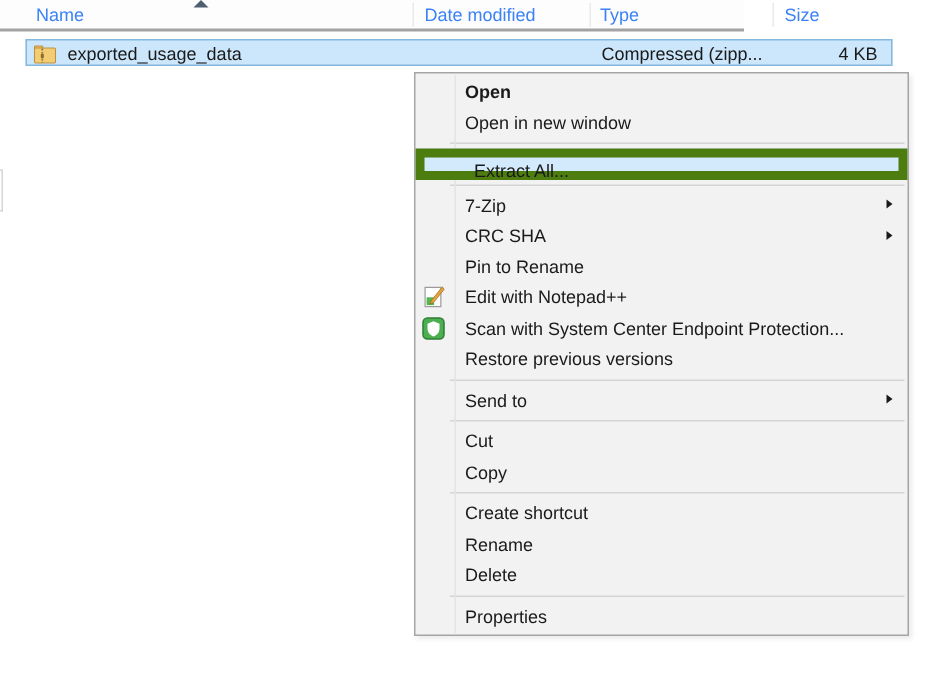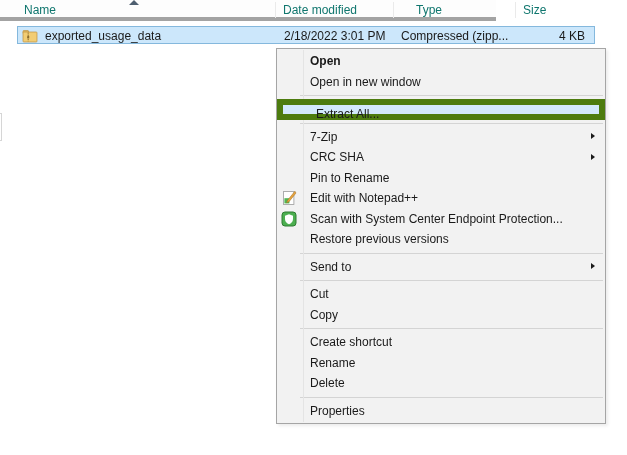--- a/index.html
+++ b/index.html
@@ -4,23 +4,23 @@
 <style>
   * { margin:0; padding:0; box-sizing:border-box; }
   html,body { width:627px; height:455px; }
   body {
     position:relative; overflow:hidden; background:#ffffff;
     font-family:"Liberation Sans", sans-serif; font-size:12px; color:#1a1a1a;
   }
 
   
   .list-header { position:absolute; left:0; top:0; width:496px; height:21px;
-    background:#fdfdfd; border-bottom:4px solid #a3a3a3; color:#0f766e; }
+    background:#fdfdfd; border-bottom:2px solid #a3a3a3; color:#3b82f6; }
   .list-header .col { position:absolute; top:0; line-height:20px; white-space:nowrap; }
-  .col-name { left:24px; } .col-date { left:283px; } .col-type { left:416px;text-align:center; } .col-size { left:523px; }
+  .col-name { left:24px; } .col-date { left:283px; } .col-type { left:400px;text-align:center; } .col-size { left:523px; }
   .col-divider { position:absolute; top:2px; width:1px; height:16px; background:#eaeaea; }
   .divider-1 { left:275px; } .divider-2 { left:393px; } .divider-3 { left:515px; }
   .sort-arrow { position:absolute; left:129px; top:0; width:0; height:0;
     border-left:5px solid transparent; border-right:5px solid transparent;
     border-bottom:5px solid #4e5f70; }
 
   
   .file-row { position:absolute; left:17px; top:26px; width:578px; height:18px;
     background:#cce7fb; border:1px solid #84b8dd; }
   .file-row .cell { position:absolute; top:0; line-height:19px; white-space:nowrap; }
@@ -63,21 +63,20 @@
 </div>
 
 <div class="file-row">
   <svg class="file-icon" viewBox="0 0 16 16">
     <rect x="1" y="2.6" width="5.5" height="3" rx="0.6" fill="#e8bc5e" stroke="#bb9140" stroke-width="0.7"></rect>
     <rect x="1" y="4" width="14" height="10" rx="0.8" fill="#f2cd74" stroke="#bb9140" stroke-width="0.7"></rect>
     <line x1="6.2" y1="4.4" x2="6.2" y2="13.6" stroke="#9c7a33" stroke-width="1.2" stroke-dasharray="1.3 0.9"></line>
     <rect x="5.2" y="8" width="2" height="2.6" rx="0.4" fill="#8a6c2c"></rect>
   </svg>
   <span class="cell cell-name">exported_usage_data</span>
-  <span class="cell cell-date">2/18/2022 3:01 PM</span>
   <span class="cell cell-type">Compressed (zipp...</span>
   <span class="cell cell-size">4 KB</span>
 </div>
 
 <div class="left-edge-line"></div>
 
 <div class="context-menu">
 
   <div class="mi bold">
     <span>Open</span>

